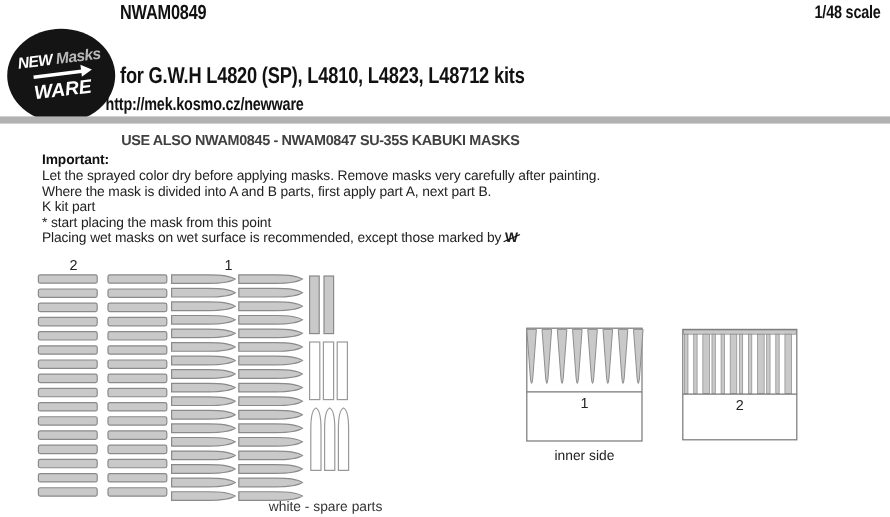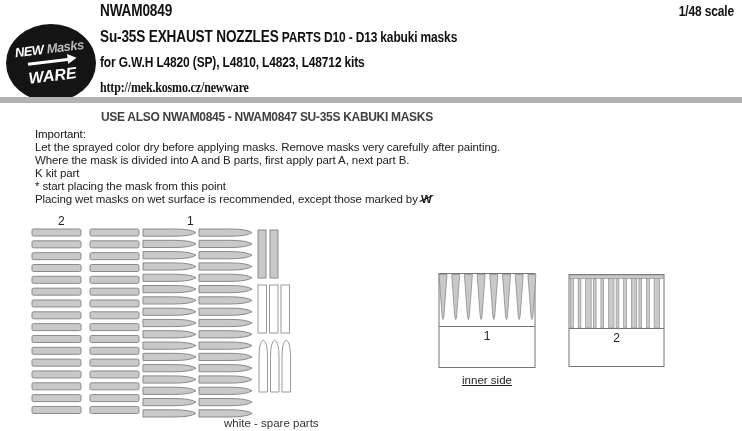--- a/index.html
+++ b/index.html
@@ -9,49 +9,49 @@
   }
   .abs { position:absolute; }
   
   .cond { display:inline-block; font-weight:bold; transform:scaleX(0.8); transform-origin:0 0; white-space:nowrap; letter-spacing:-0.2px; color:#111; }
   .cond-r { transform-origin:100% 0; }
   #code   { left:100px; top:1px;  font-size:17px; }
   #scale  { right:8px;  top:2px;  font-size:15px; text-align:center; }
   #title  { left:100px; top:27px; }
   .t-main { font-size:17px; }
   .t-sub  { font-size:15px; }
-  #kits   { left:100px; top:53px; font-size:15px; }
-  #url    { left:100px; top:79px; font-size:15px;font-family:Liberation Serif, serif; }
+  #kits   { left:100px; top:53px; font-size:19px; }
+  #url    { left:88px; top:79px; font-size:15px; }
   #email  { right:8px;  top:79px; font-size:15px; text-align:right; }
   .bar    { left:0; top:97px; width:742px; height:6px; background:#b2b2b2; }
 
   #useAlso { left:101px; top:110px; font-size:12px; font-weight:bold; letter-spacing:-0.3px; color:#404040; }
 
   .notice { left:35px; top:128px; font-size:11.5px; line-height:12.9px; letter-spacing:-0.1px; color:#222; }
-  .notice .imp { font-weight:normal; color:#111; }
+  .notice .imp { font-weight:bold; color:#111; }
   .wet { font-weight:bold; position:relative; display:inline-block; }
   .wet::after { content:""; position:absolute; left:-2px; right:-2px; top:46%; border-top:1.6px solid #111; transform:rotate(-24deg); }
 
   
   #logo { left:6px; top:24px; width:90px; height:78px; background:#141414; border-radius:50%; }
   .logo-inner { position:absolute; inset:0; transform:rotate(-7deg); text-align:center; font-style:italic; font-weight:bold; color:#fff; }
   .logo-row1 { position:absolute; left:0; right:0; top:17px; font-size:13px; letter-spacing:-0.5px; }
   .logo-masks { color:#b9b9b9; }
   .logo-arrow-line { position:absolute; left:22px; top:36px; width:42px; height:2.5px; background:#fff; }
   .logo-arrow-head { position:absolute; left:62px; top:32px; width:0; height:0;
      border-left:9px solid #fff; border-top:5px solid transparent; border-bottom:5px solid transparent; }
   .logo-row2 { position:absolute; left:0; right:0; top:43px; font-size:16px; }
 
   
   .dlabel { position:absolute; font-size:12px; color:#222; }
   #lab2 { left:58px;  top:214px; }
   #lab1 { left:187px; top:214px; }
   #box1num   { left:439px; top:329px; width:96px; text-align:center; }
   #box2num   { left:569px; top:331px; width:95px; text-align:center; }
-  #innerSide { left:439px; top:374px; width:96px; text-align:center; font-size:11.5px;text-decoration:underline; }
+  #innerSide { left:439px; top:374px; width:96px; text-align:center; font-size:11.5px; }
   #caption   { left:224px; top:417px; font-size:11.5px; color:#333; }
 
   #sheet-svg { position:absolute; left:0; top:0; }
 </style>
 </head>
 <body>
 
 <div class="page">
 
   <div class="abs" id="logo">
@@ -61,23 +61,20 @@
         <span class="logo-masks">Masks</span>
       </div>
       <div class="logo-arrow-line"></div>
       <div class="logo-arrow-head"></div>
       <div class="logo-row2">WARE</div>
     </div>
   </div>
 
   <div class="abs" id="code"><span class="cond">NWAM0849</span></div>
   <div class="abs" id="scale"><span class="cond cond-r">1/48 scale</span></div>
-  <div class="abs" id="title">
-    <span class="cond"><span class="t-main">Su-35S EXHAUST NOZZLES</span><span class="t-sub"> PARTS D10 - D13 kabuki masks</span></span>
-  </div>
   <div class="abs" id="kits"><span class="cond">for G.W.H L4820 (SP), L4810, L4823, L48712 kits</span></div>
   <div class="abs" id="url"><span class="cond">http://mek.kosmo.cz/newware</span></div>
 
   <div class="abs bar"></div>
 
   <div class="abs" id="useAlso">USE ALSO NWAM0845 - NWAM0847 SU-35S KABUKI MASKS</div>
 
   <div class="abs notice">
     <div class="imp">Important:</div>
     <div>Let the sprayed color dry before applying masks. Remove masks very carefully after painting.</div>

